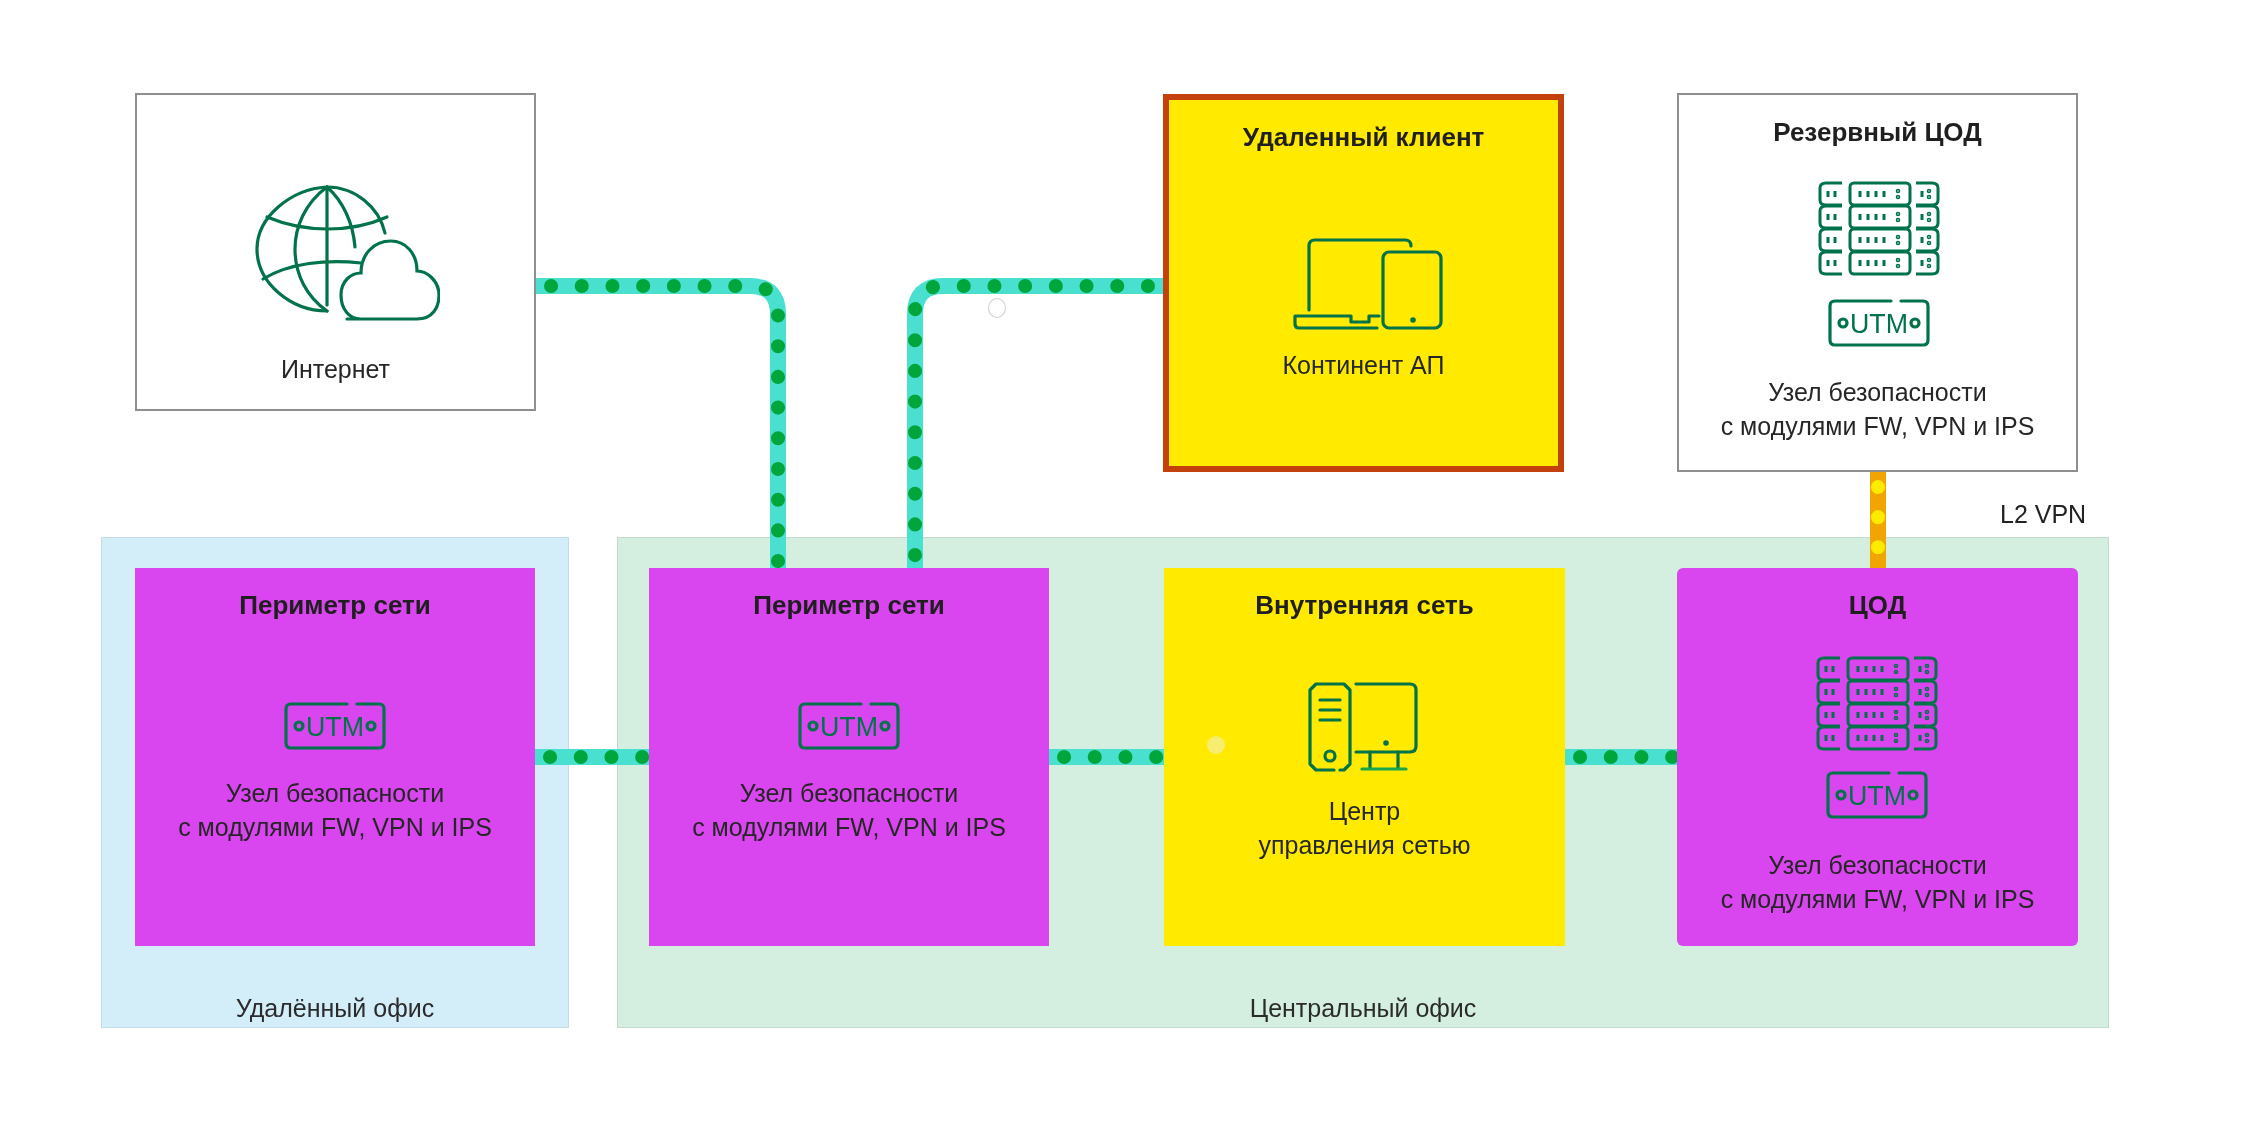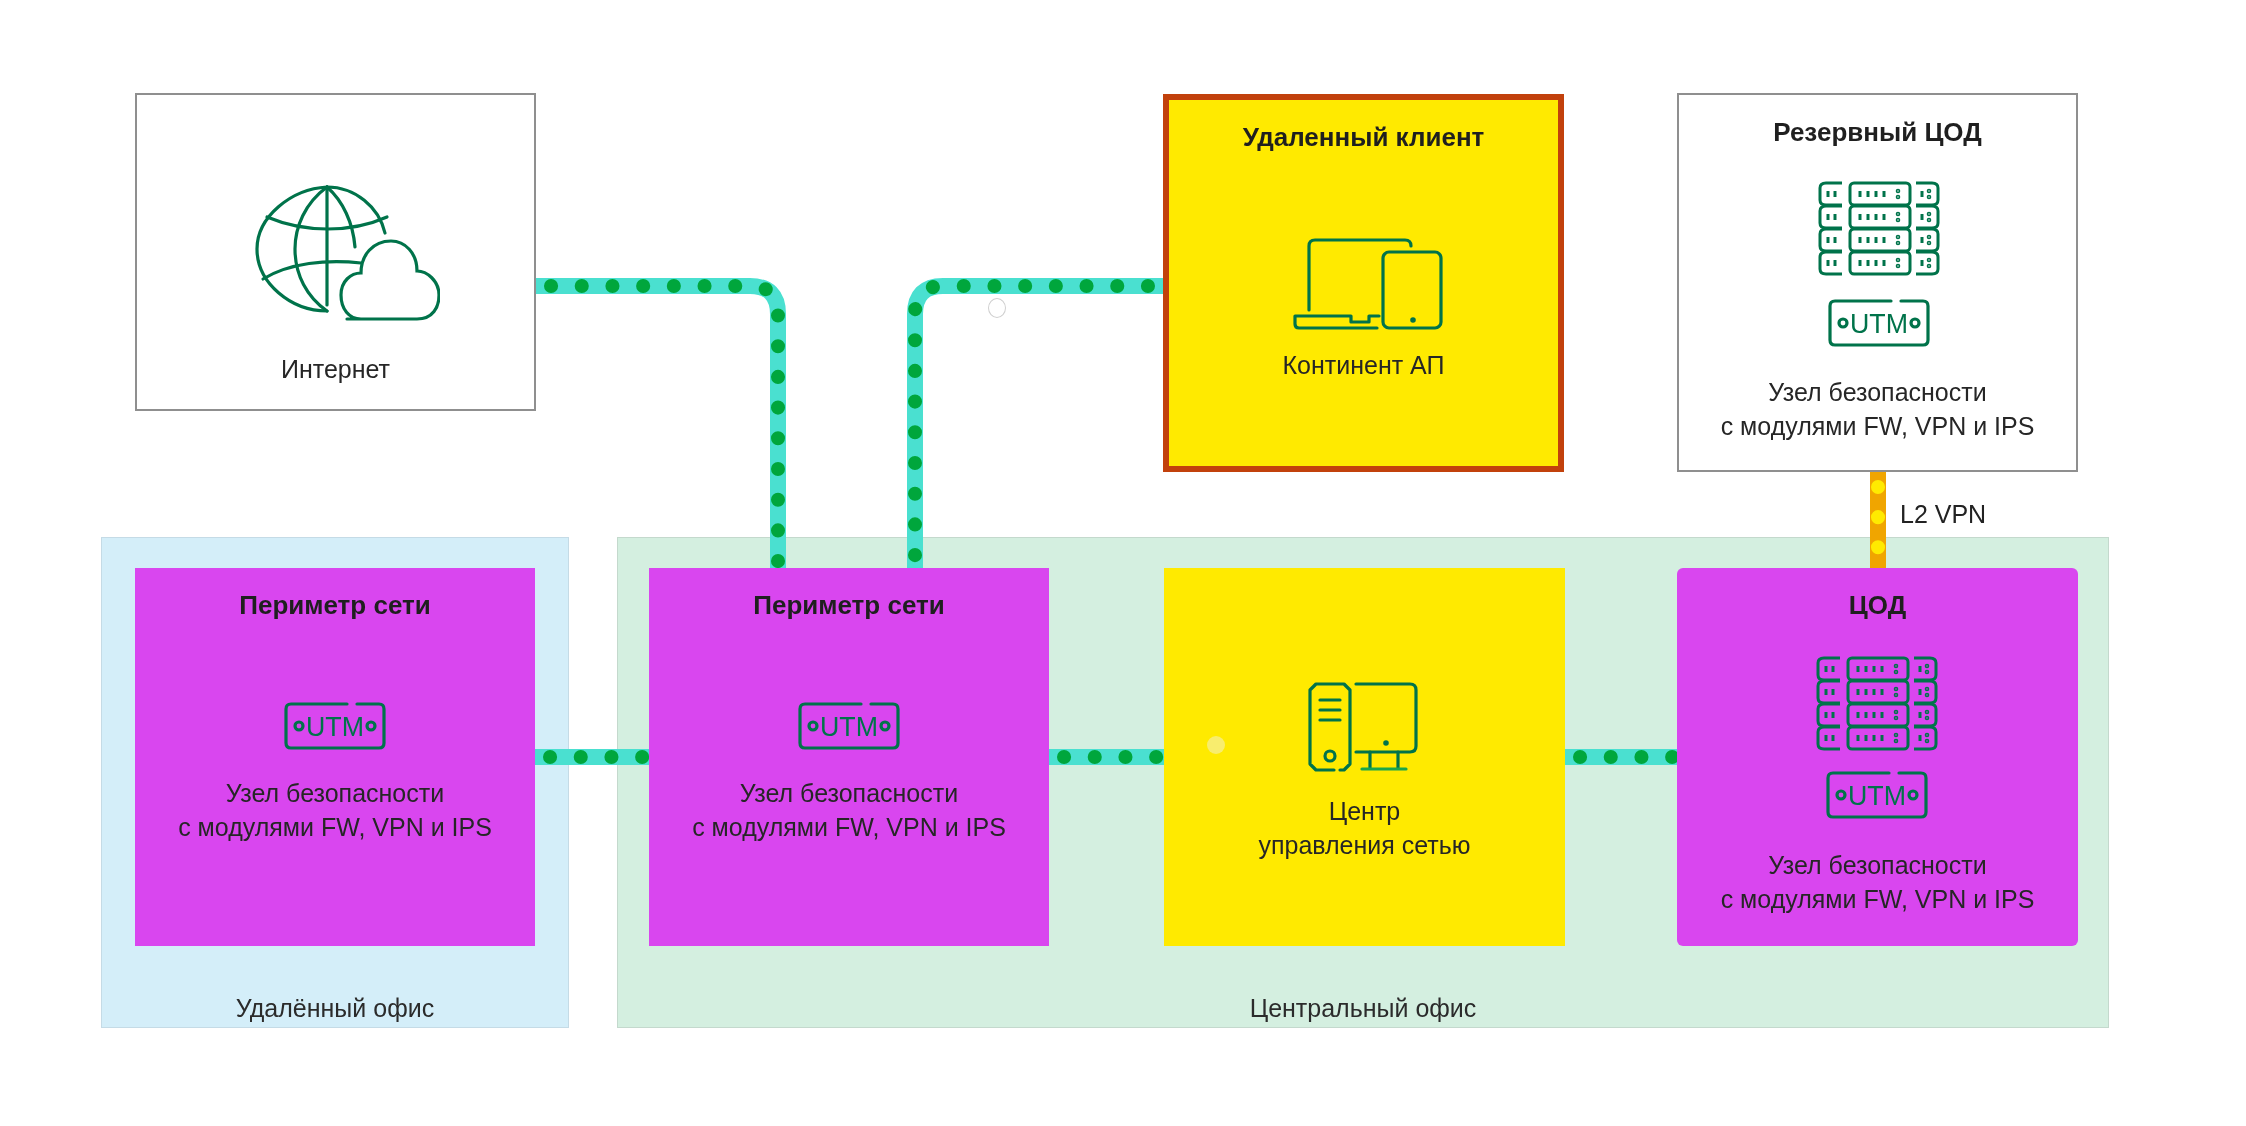--- a/index.html
+++ b/index.html
@@ -145,21 +145,21 @@
         <path d="M64 3 L8 3 Q3 3 3 8 L3 42 Q3 47 8 47 L96 47 Q101 47 101 42 L101 8 Q101 3 96 3 L74 3"></path>
         <circle cx="16" cy="25" r="4"></circle>
         <circle cx="88" cy="25" r="4"></circle>
       </g>
       <text x="52" y="35" text-anchor="middle" font-family="Liberation Sans, sans-serif" font-size="28" fill="#00734a" textLength="58" lengthAdjust="spacingAndGlyphs">UTM</text>
     </svg>
   <div class="card-text" style="top:280px;">Узел безопасности</div>
   <div class="card-text" style="top:314px;">с модулями FW, VPN и IPS</div>
 </div>
 
-<div class="abs" style="left:1900px;top:500px;font-size:25px;color:#222;">L2 VPN</div>
+<div class="abs" style="left:2000px;top:500px;font-size:25px;color:#222;">L2 VPN</div>
 
 <div class="card white" style="left:135px;top:568px;width:400px;height:378px;">
   <div class="card-title" style="top:22px;">Периметр сети</div>
   <svg class="icon utm" style="left:148px;top:133px;" width="104" height="50" viewBox="0 0 104 50">
       <g fill="none" stroke="#00734a" stroke-width="3.2" stroke-linecap="round">
         <path d="M64 3 L8 3 Q3 3 3 8 L3 42 Q3 47 8 47 L96 47 Q101 47 101 42 L101 8 Q101 3 96 3 L74 3"></path>
         <circle cx="16" cy="25" r="4"></circle>
         <circle cx="88" cy="25" r="4"></circle>
       </g>
       <text x="52" y="35" text-anchor="middle" font-family="Liberation Sans, sans-serif" font-size="28" fill="#00734a" textLength="58" lengthAdjust="spacingAndGlyphs">UTM</text>
@@ -176,20 +176,21 @@
         <circle cx="16" cy="25" r="4"></circle>
         <circle cx="88" cy="25" r="4"></circle>
       </g>
       <text x="52" y="35" text-anchor="middle" font-family="Liberation Sans, sans-serif" font-size="28" fill="#00734a" textLength="58" lengthAdjust="spacingAndGlyphs">UTM</text>
     </svg>
   <div class="card-text" style="top:208px;">Узел безопасности</div>
   <div class="card-text" style="top:242px;">с модулями FW, VPN и IPS</div>
 </div>
 
 <div class="card yellow" style="left:1164px;top:568px;width:401px;height:378px;">
+  <div class="card-title" style="top:22px;">Внутренняя сеть</div>
   <svg class="icon" style="left:144px;top:114px;" width="110" height="92" viewBox="0 0 110 92">
     <g fill="none" stroke="#00734a" stroke-width="3.2" stroke-linecap="round" stroke-linejoin="round">
       <path d="M26 88 L8 88 L2 82 L2 8 L8 2 L36 2 L42 8 L42 82 L36 88 L32 88"></path>
       <line x1="12" y1="18" x2="32" y2="18"></line>
       <line x1="12" y1="28" x2="32" y2="28"></line>
       <line x1="12" y1="38" x2="32" y2="38"></line>
       <circle cx="22" cy="74" r="5"></circle>
       <path d="M48 2 L102 2 Q108 2 108 8 L108 64 Q108 70 102 70 L48 70"></path>
       <circle cx="78" cy="61" r="1.2" fill="#00734a"></circle>
       <line x1="62" y1="70" x2="62" y2="86"></line>

